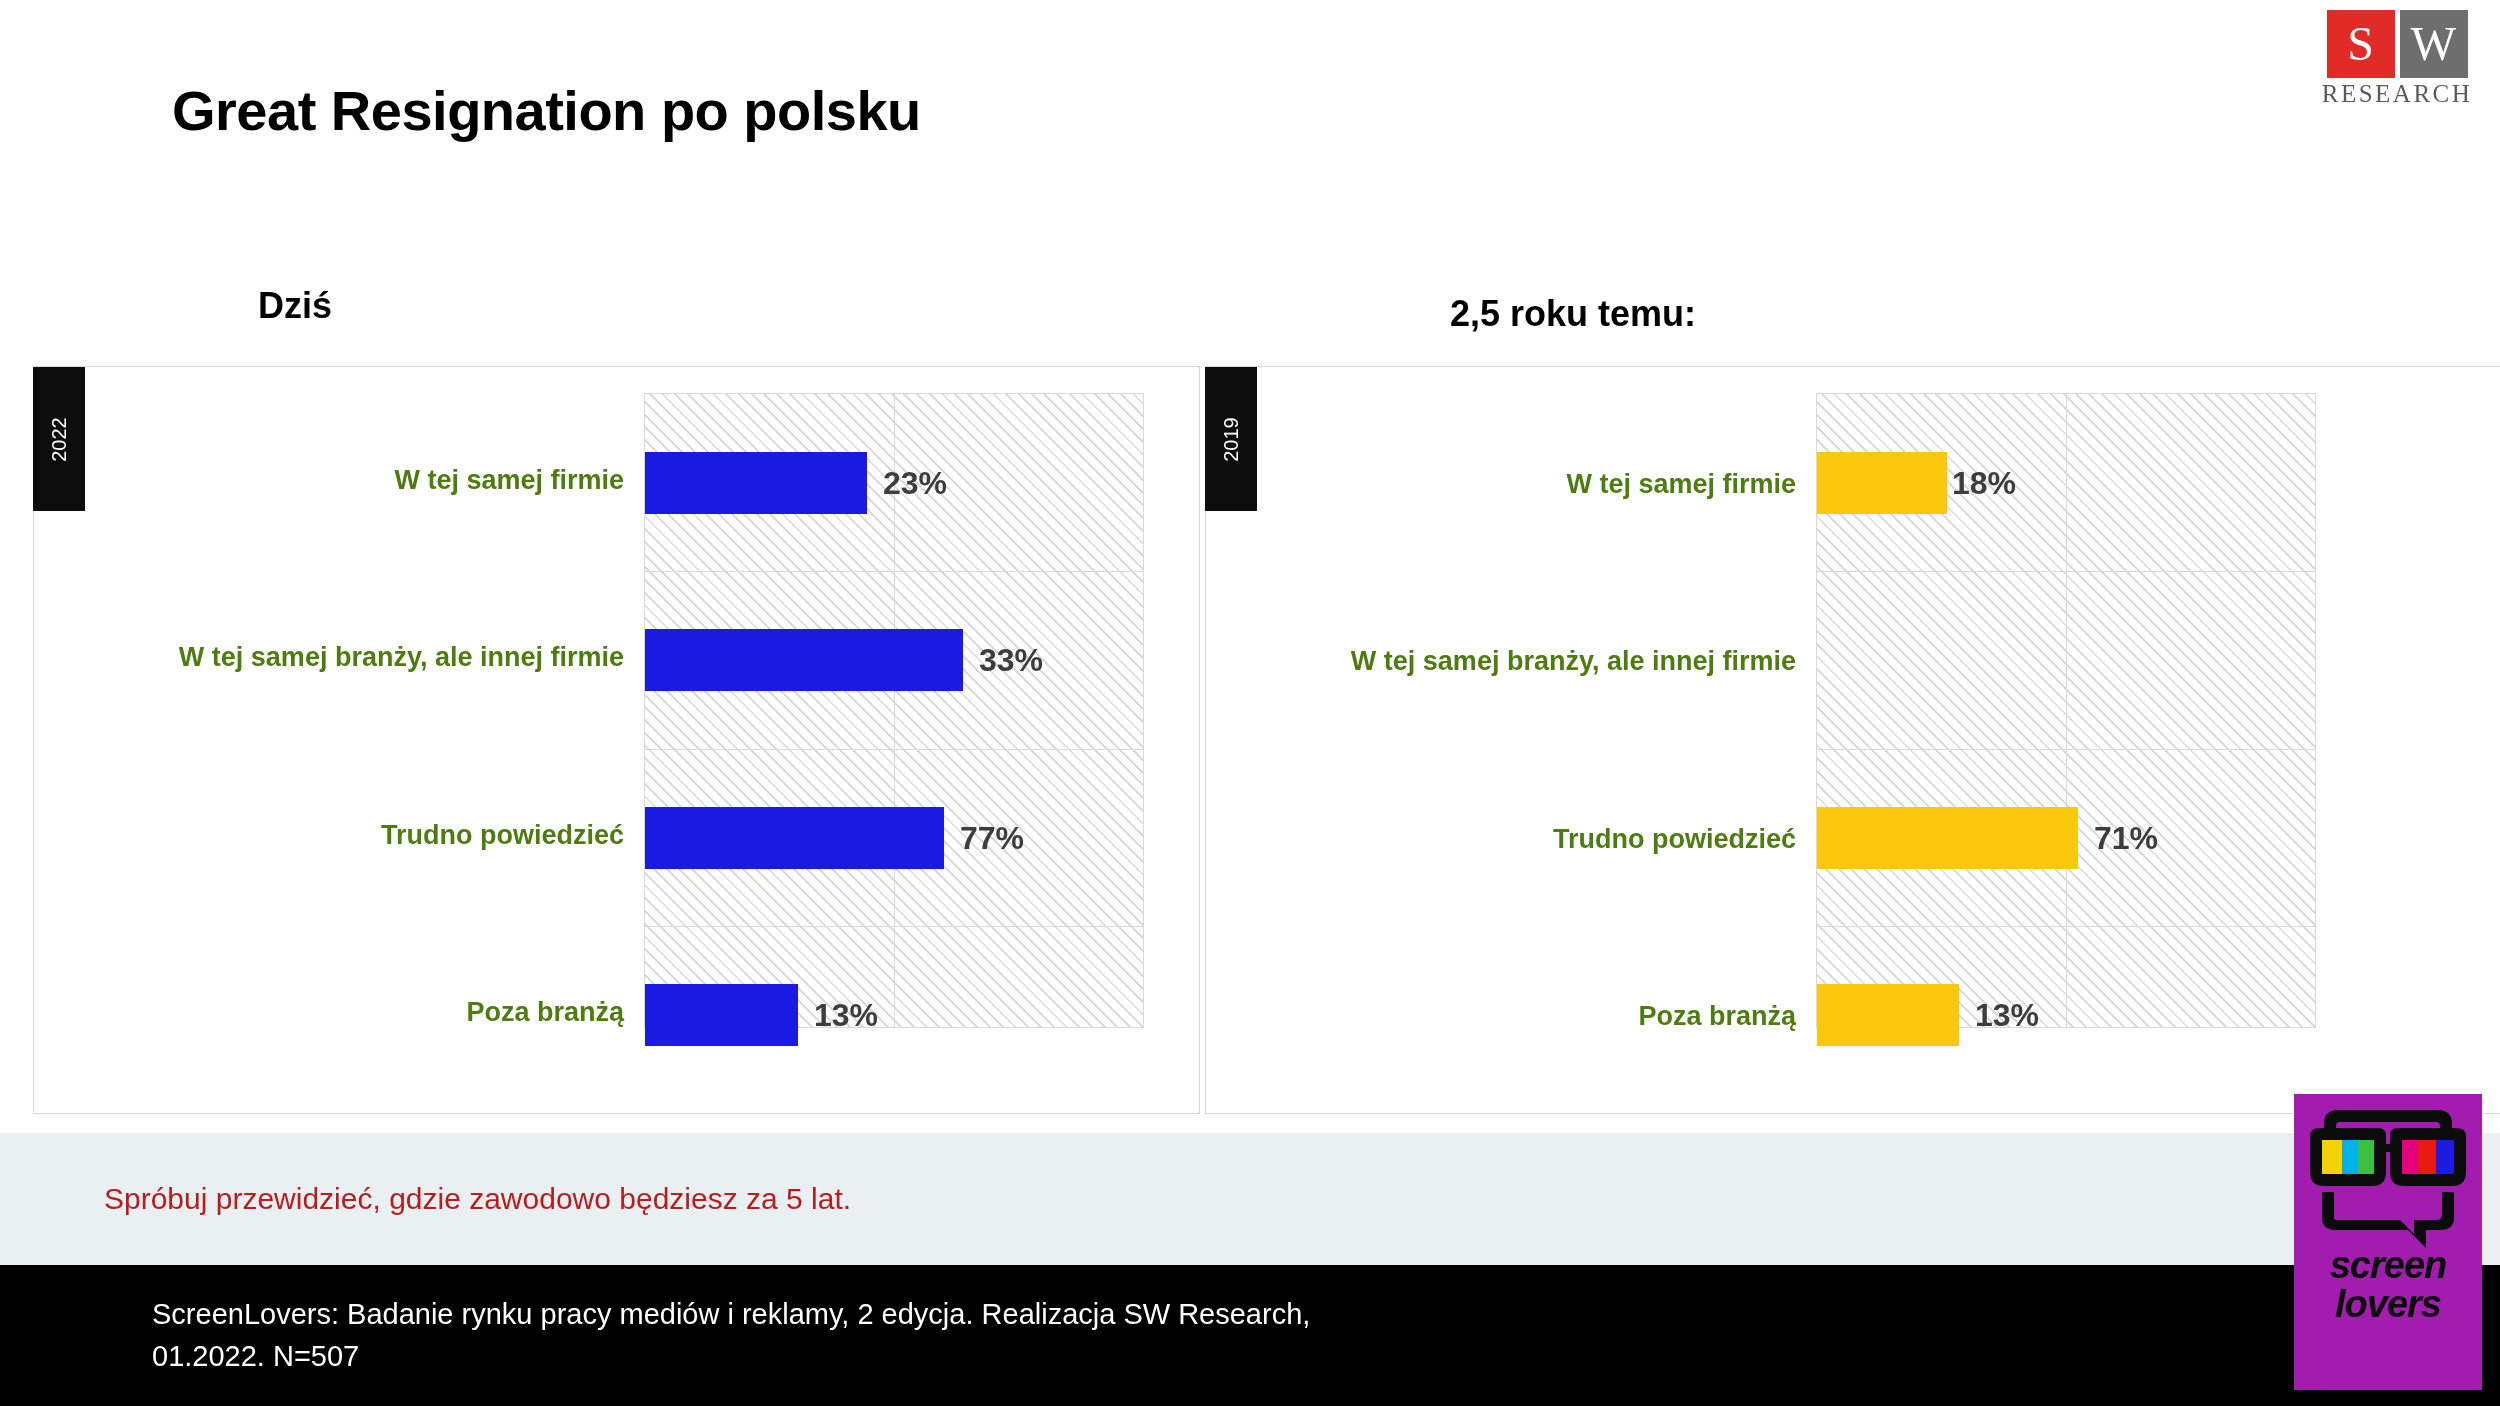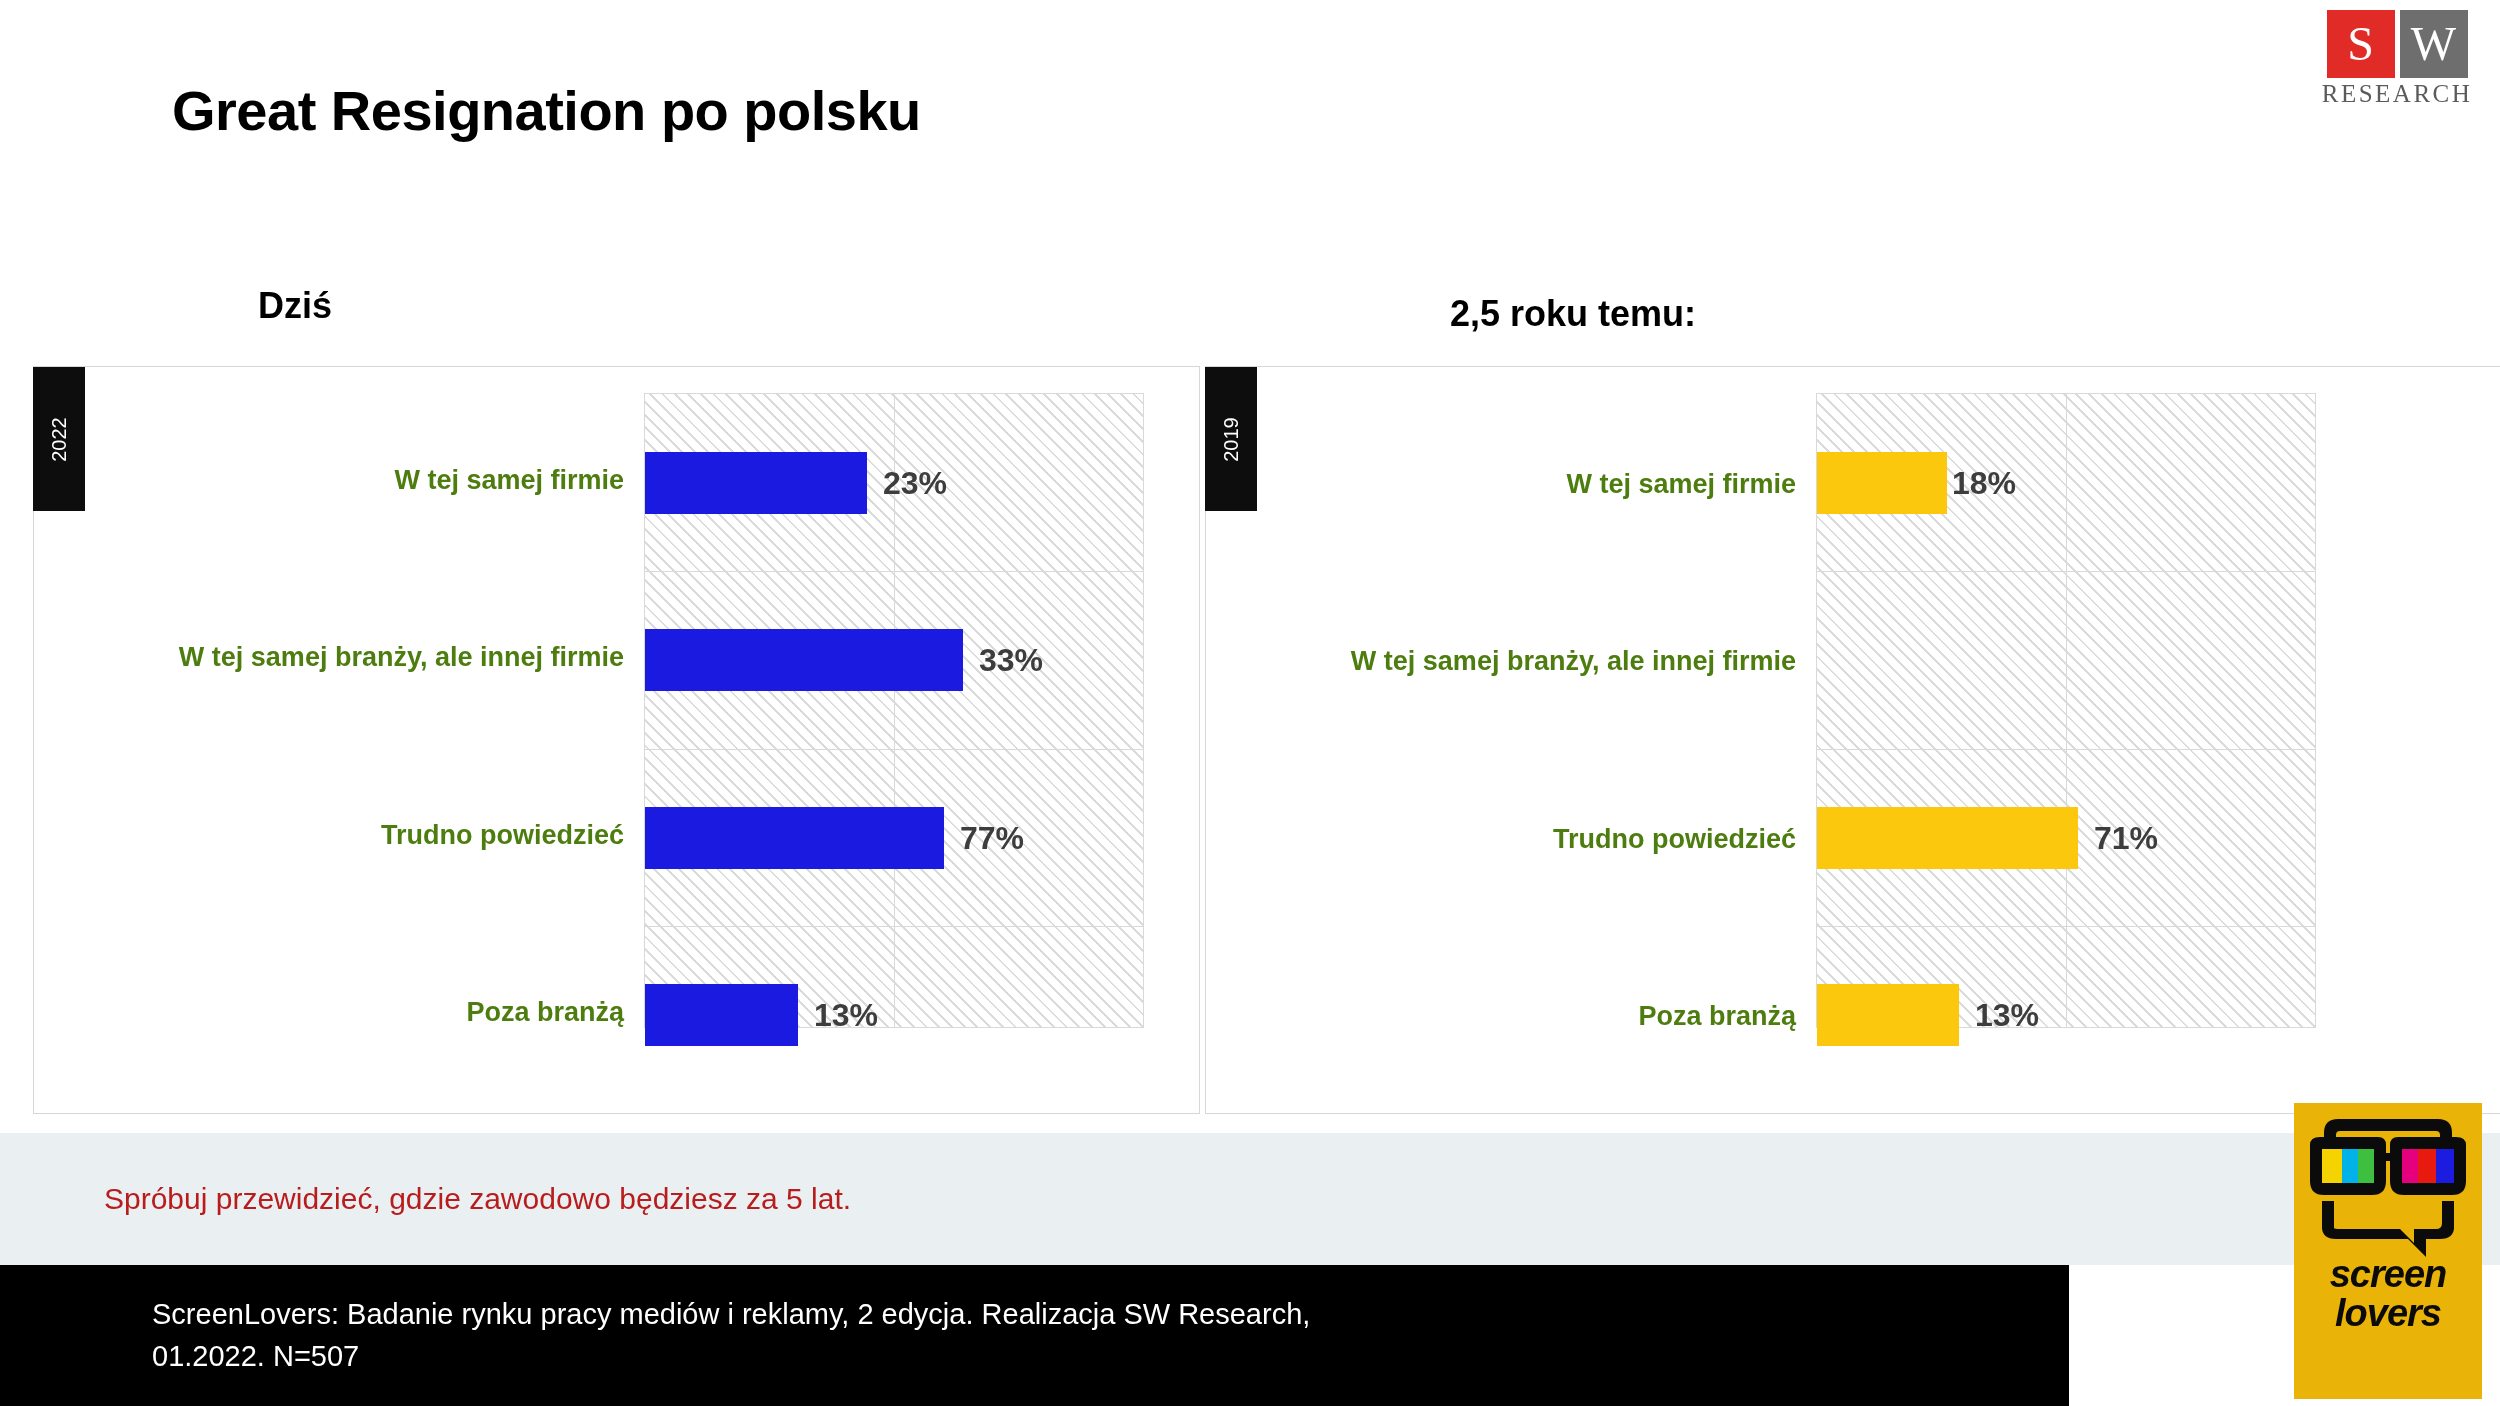--- a/index.html
+++ b/index.html
@@ -155,38 +155,38 @@
     position: absolute;
     left: 104px; top: 50%;
     transform: translateY(-50%);
     font-size: 30px;
     color: #b91c1c;
     white-space: nowrap;
   }
   .footer-band {
     position: absolute;
     left: 0; top: 1265px;
-    width: 2069px; height: 141px;
+    width: 2500px; height: 141px;
     background: #000000;
   }
   .footer-text {
     position: absolute;
     left: 152px; top: 28px;
     font-size: 29px;
     color: #ffffff;
     line-height: 1.45;
     max-width: 1700px;
   }
 
   
   .sl-logo {
     position: absolute;
-    right: 18px; bottom: 7px;
+    right: 18px; bottom: 16px;
     width: 188px; height: 296px;
-    background: #eab308;
+    background: #a21caf;
   }
   .sl-mark { position: absolute; left: 6px; top: 6px; width: 176px; height: 150px; }
   .sl-word {
     position: absolute; left: 0; right: 0; top: 152px;
     text-align: center;
     font-family: "Liberation Sans", sans-serif;
     font-weight: bold; font-style: italic;
     font-size: 38px; line-height: 1.02;
     color: #0b0b0b;
     letter-spacing: -1px;

